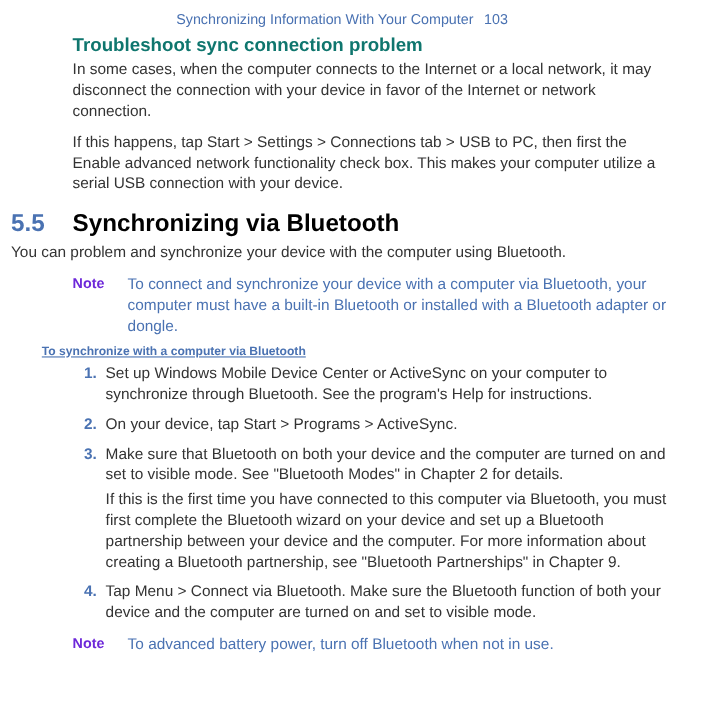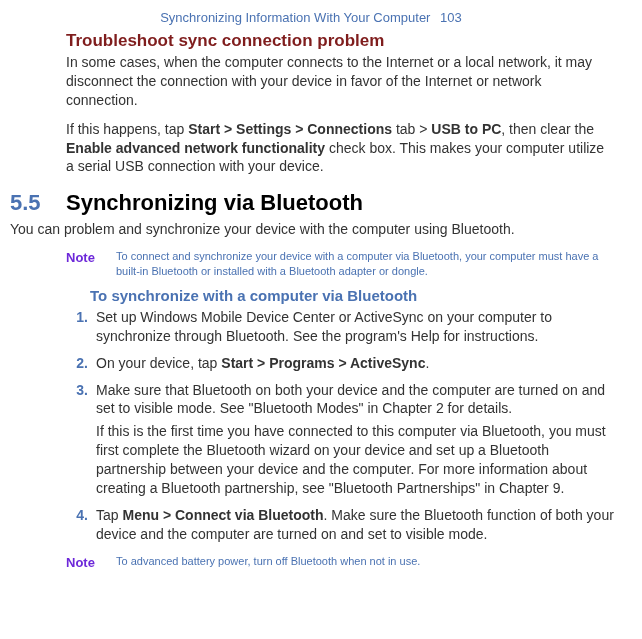--- a/index.html
+++ b/index.html
@@ -25,21 +25,21 @@
     margin-bottom: 6px;
     padding-right: 2px;
   }
   .running-head .pg {
     margin-left: 6px;
   }
   .indent {
     margin-left: 56px;
   }
   .h-troubleshoot {
-    color: #7f1d1d;
+    color: #0f766e;
     font-weight: bold;
     font-size: 17px;
     margin: 0 0 2px 0;
   }
   .para {
     margin: 0 0 10px 0;
     line-height: 1.35;
   }
   .h-sync {
     color: #000000;
@@ -68,28 +68,29 @@
     line-height: 1.35;
   }
   .note-label {
     color: #6d28d9;
     font-weight: bold;
     font-size: 13px;
     flex: 0 0 50px;
   }
   .note-text {
     color: #4a72b2;
-    font-size: 11px;
+    font-size: 14px;
     flex: 1;
   }
   .h-proc {
     color: #4a72b2;
     font-weight: bold;
-    font-size: 15px;
-    margin: 8px 0 4px 80px;
+    font-size: 11px;
+    margin: 8px 0 4px 28px;
+    text-decoration: underline;
   }
   ol.steps {
     list-style: none;
     padding: 0;
     margin: 0 0 0 56px;
   }
   ol.steps > li {
     display: flex;
     margin-bottom: 4px;
     line-height: 1.35;
@@ -100,37 +101,37 @@
     flex: 0 0 22px;
     text-align: right;
     margin-right: 8px;
   }
   .step-body {
     flex: 1;
   }
   .step-body p {
     margin: 0 0 4px 0;
   }
-  b { font-weight: bold; }
+  b { font-weight: normal; }
 </style>
 </head>
 <body>
 
 <div class="page">
 
   <div class="running-head">
     <span>Synchronizing Information With Your Computer</span>
     <span class="pg">103</span>
   </div>
 
   <div class="indent">
     <div class="h-troubleshoot">Troubleshoot sync connection problem</div>
     <p class="para">In some cases, when the computer connects to the Internet or a local network, it may disconnect the connection with your device in favor of the Internet or network connection.</p>
     <p class="para">
-      <span>If this happens, tap </span><b>Start &gt; Settings &gt; Connections</b><span> tab &gt; </span><b>USB to PC</b><span>, then clear the </span><b>Enable advanced network functionality</b><span> check box. This makes your computer utilize a serial USB connection with your device.</span>
+      <span>If this happens, tap </span><b>Start &gt; Settings &gt; Connections</b><span> tab &gt; </span><b>USB to PC</b><span>, then first the </span><b>Enable advanced network functionality</b><span> check box. This makes your computer utilize a serial USB connection with your device.</span>
     </p>
   </div>
 
   <div class="sec-row">
     <span class="sec-num">5.5</span>
     <span class="h-sync" style="margin:0;">Synchronizing via Bluetooth</span>
   </div>
 
   <p class="para indent">You can problem and synchronize your device with the computer using Bluetooth.</p>
 

